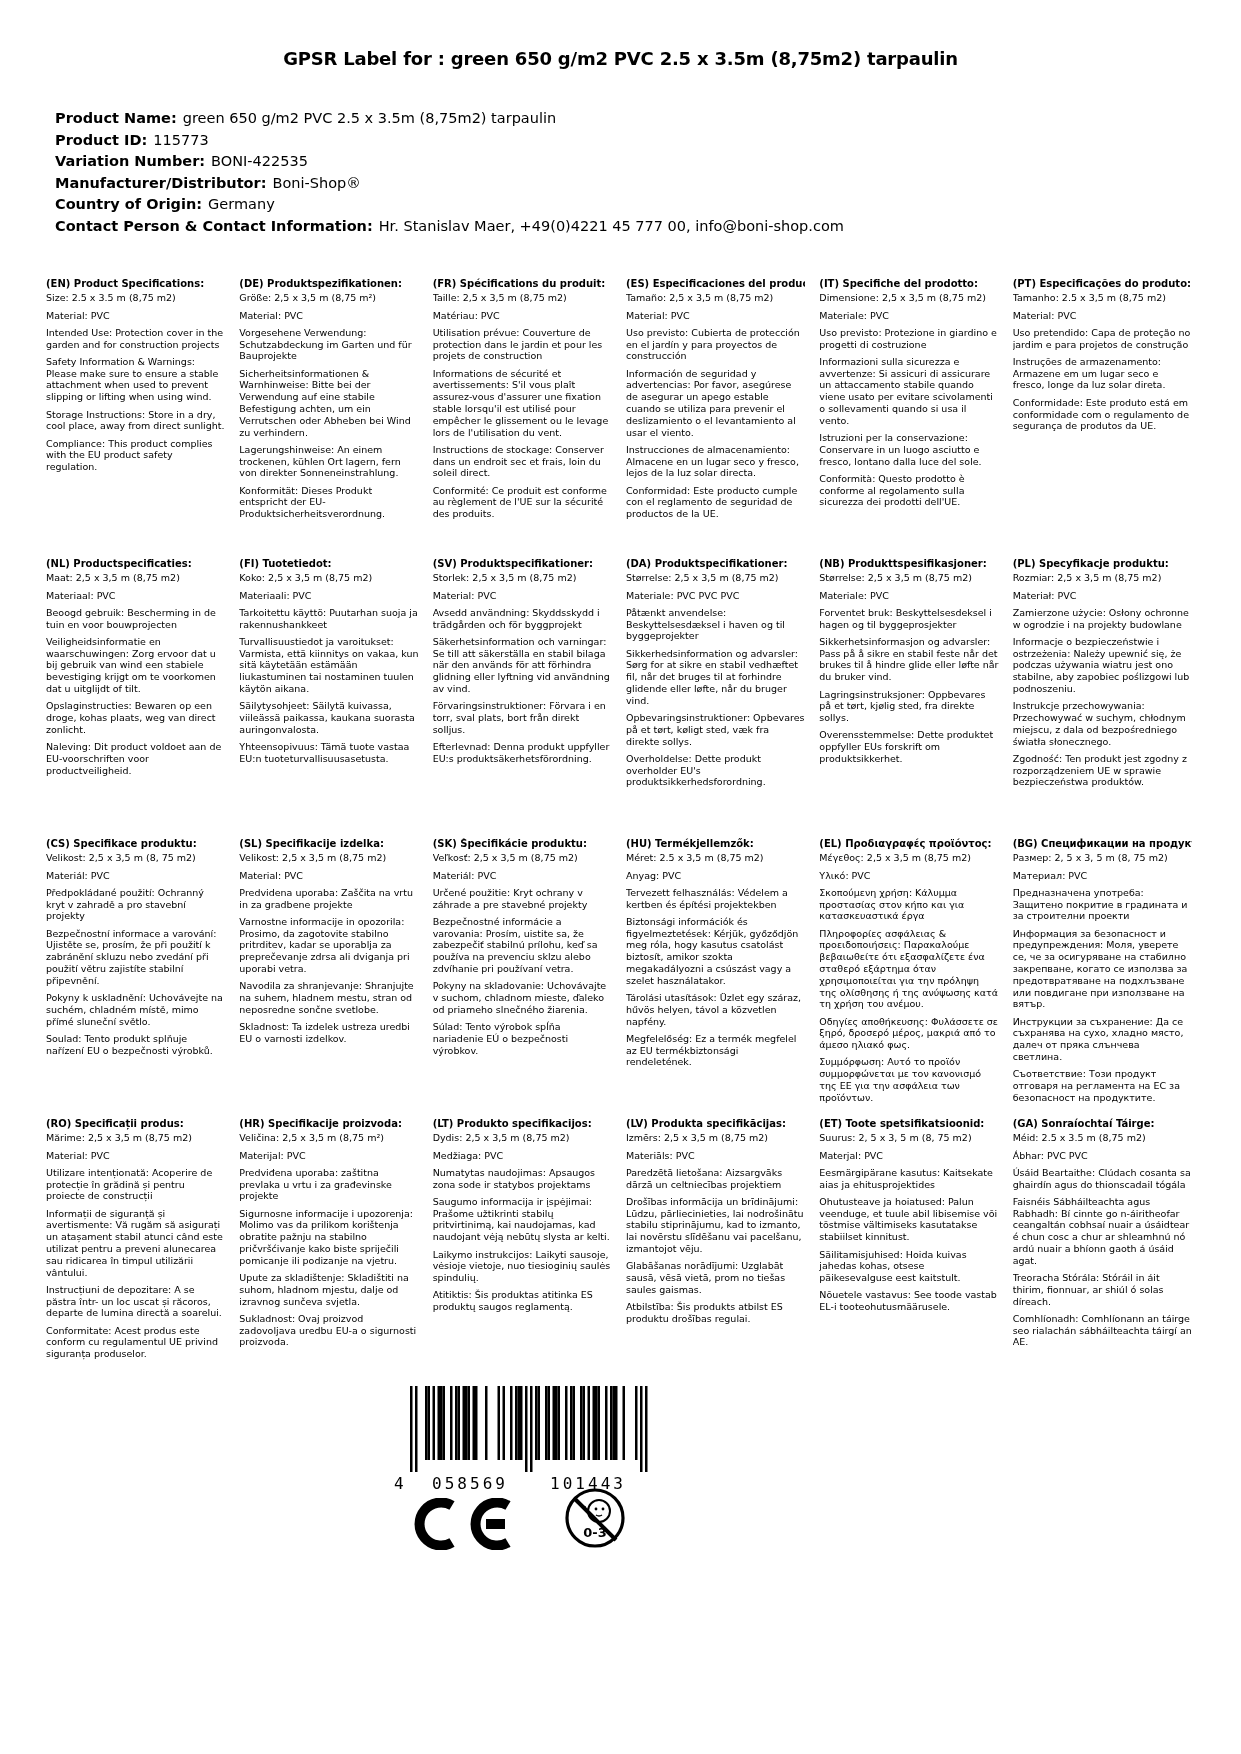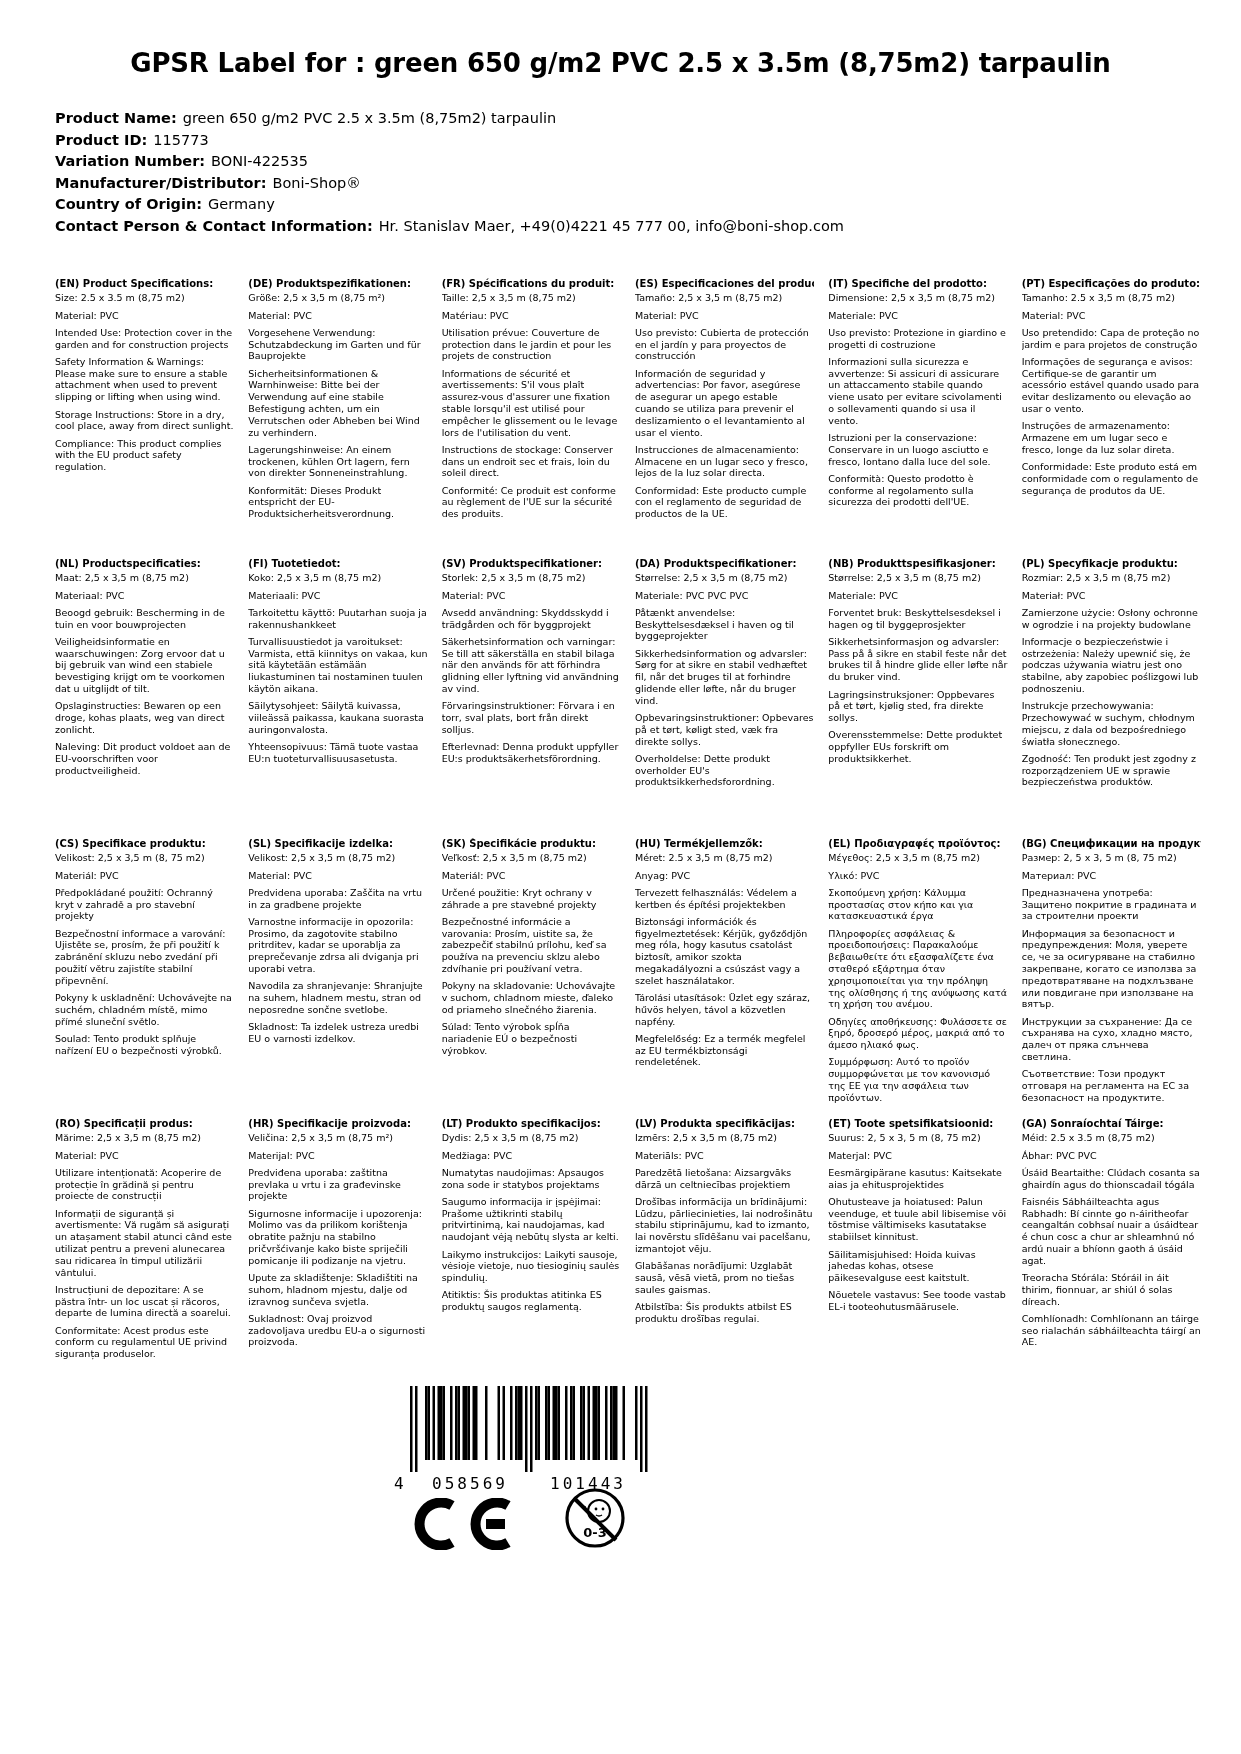--- a/index.html
+++ b/index.html
@@ -3,30 +3,30 @@
 <meta charset="utf-8">
 <style>
   html,body{margin:0;padding:0;background:#fff;}
   body{
     width:1241px;height:1754px;position:relative;
     font-family:"DejaVu Sans","Liberation Sans",sans-serif;
     color:#000;-webkit-font-smoothing:antialiased;
   }
   .page-title{
     padding-top:48px;text-align:center;
-    font-size:26px;font-weight:bold;letter-spacing:-0.2px;
+    font-size:18px;font-weight:bold;letter-spacing:-0.2px;
   }
   .product-info{
     position:absolute;left:55px;top:108px;right:40px;
     font-size:14.5px;line-height:21.5px;
   }
   .pline .plabel{font-weight:bold;}
   .pline .pvalue{font-weight:normal;padding-left:6px;}
   .lang-grid{
-    position:absolute;left:55px;top:278px;width:1146px;
+    position:absolute;left:46px;top:278px;width:1146px;
     display:grid;grid-template-columns:repeat(6,1fr);
     column-gap:14px;grid-auto-rows:280px;
   }
   .cell{overflow:hidden;font-size:9.5px;line-height:1.24;}
   .cell .bh{
     font-weight:bold;font-size:10px;white-space:nowrap;margin:0 0 2px 0;
   }
   .cell p{margin:0 0 5.5px 0;}
   
   .barcode-wrap{position:absolute;left:392px;top:1386px;}
@@ -96,21 +96,20 @@
       <p>Uso previsto: Protezione in giardino e progetti di costruzione</p>
       <p>Informazioni sulla sicurezza e avvertenze: Si assicuri di assicurare un attaccamento stabile quando viene usato per evitare scivolamenti o sollevamenti quando si usa il vento.</p>
       <p>Istruzioni per la conservazione: Conservare in un luogo asciutto e fresco, lontano dalla luce del sole.</p>
       <p>Conformità: Questo prodotto è conforme al regolamento sulla sicurezza dei prodotti dell'UE.</p>
     </div>
     <div class="cell">
       <div class="bh">(PT) Especificações do produto:</div>
       <p>Tamanho: 2.5 x 3,5 m (8,75 m2)</p>
       <p>Material: PVC</p>
       <p>Uso pretendido: Capa de proteção no jardim e para projetos de construção</p>
-      <p>Informações de segurança e avisos: Certifique-se de garantir um acessório estável quando usado para evitar deslizamento ou elevação ao usar o vento.</p>
       <p>Instruções de armazenamento: Armazene em um lugar seco e fresco, longe da luz solar direta.</p>
       <p>Conformidade: Este produto está em conformidade com o regulamento de segurança de produtos da UE.</p>
     </div>
     <div class="cell">
       <div class="bh">(NL) Productspecificaties:</div>
       <p>Maat: 2,5 x 3,5 m (8,75 m2)</p>
       <p>Materiaal: PVC</p>
       <p>Beoogd gebruik: Bescherming in de tuin en voor bouwprojecten</p>
       <p>Veiligheidsinformatie en waarschuwingen: Zorg ervoor dat u bij gebruik van wind een stabiele bevestiging krijgt om te voorkomen dat u uitglijdt of tilt.</p>
       <p>Opslaginstructies: Bewaren op een droge, kohas plaats, weg van direct zonlicht.</p>

